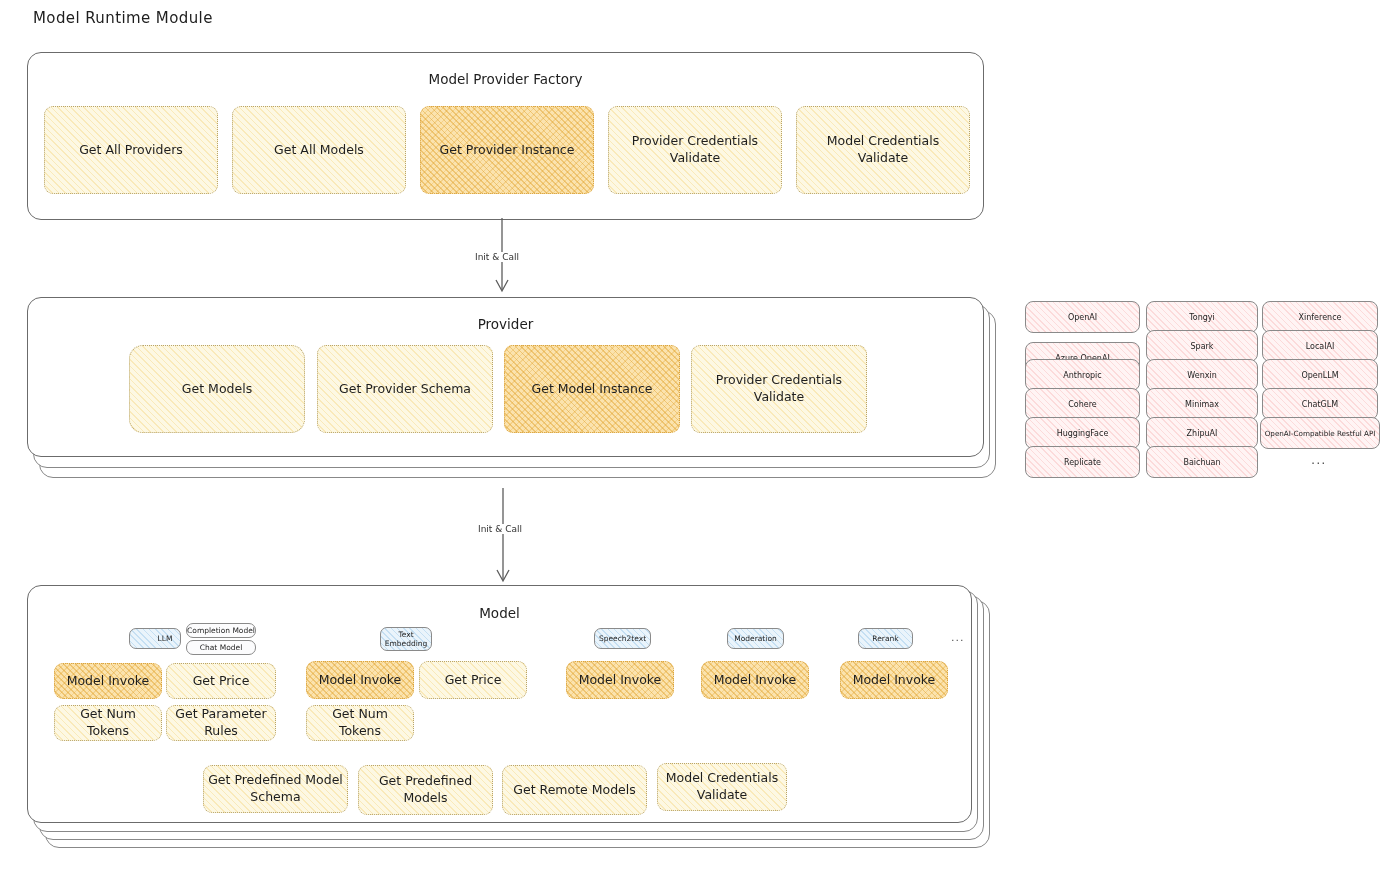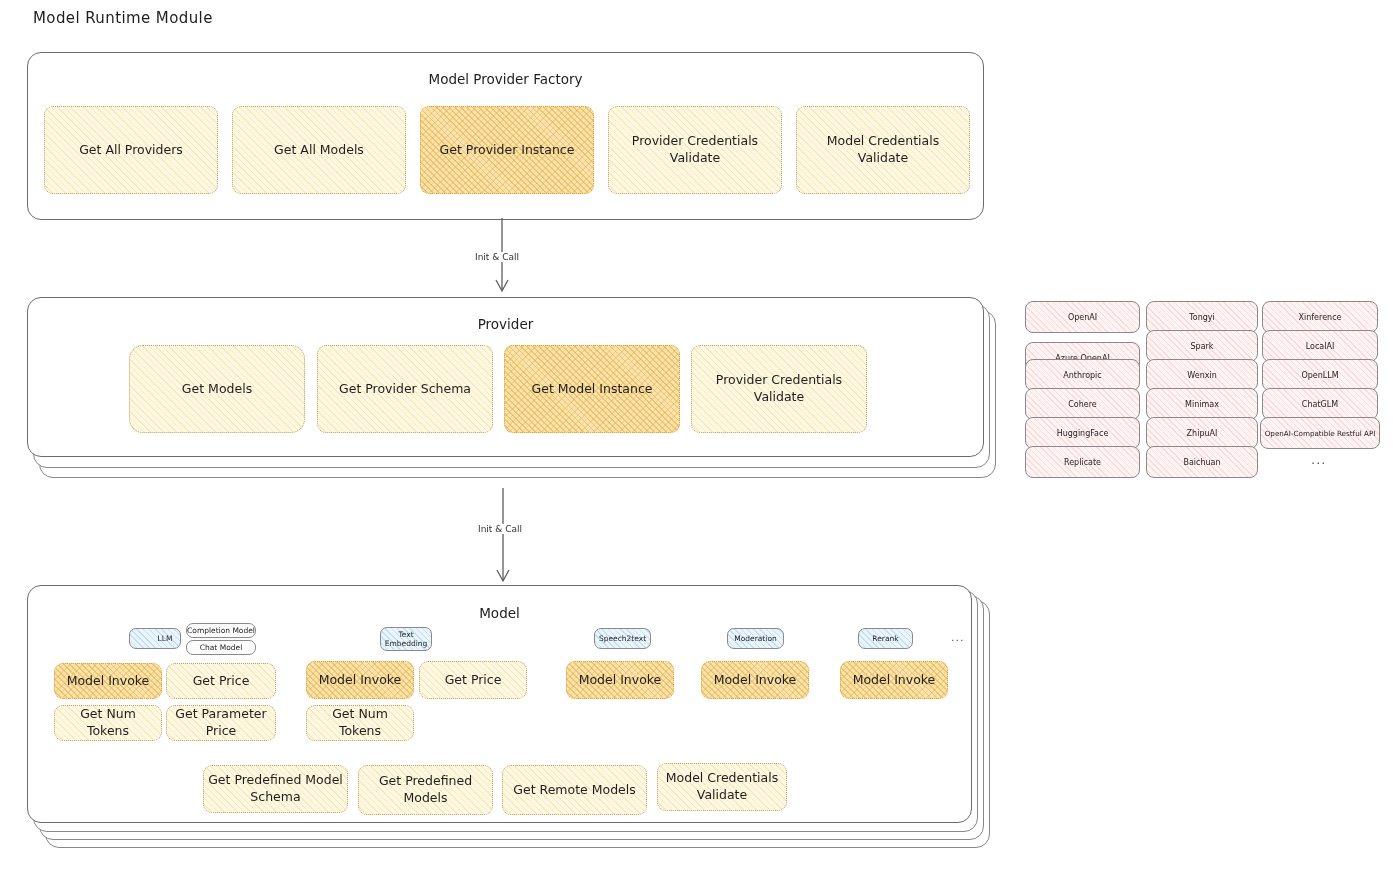--- a/index.html
+++ b/index.html
@@ -211,21 +211,21 @@
 
 <div class="chip-blue" style="left:380px;top:627px;width:52px;height:24px;">Text Embedding</div>
 <div class="chip-blue" style="left:594px;top:628px;width:57px;height:21px;">Speech2text</div>
 <div class="chip-blue" style="left:727px;top:628px;width:57px;height:21px;">Moderation</div>
 <div class="chip-blue" style="left:858px;top:628px;width:55px;height:21px;">Rerank</div>
 <div class="ellipsis" style="left:951px;top:631px;font-size:11px;">...</div>
 
 <div class="node hl" style="left:54px;top:663px;width:108px;height:36px;">Model Invoke</div>
 <div class="node" style="left:166px;top:663px;width:110px;height:36px;">Get Price</div>
 <div class="node" style="left:54px;top:705px;width:108px;height:36px;">Get Num Tokens</div>
-<div class="node" style="left:166px;top:705px;width:110px;height:36px;">Get Parameter Price</div>
+<div class="node" style="left:166px;top:705px;width:110px;height:36px;">Get Parameter Rules</div>
 
 <div class="node hl" style="left:306px;top:661px;width:108px;height:38px;">Model Invoke</div>
 <div class="node" style="left:419px;top:661px;width:108px;height:38px;">Get Price</div>
 <div class="node" style="left:306px;top:705px;width:108px;height:36px;">Get Num Tokens</div>
 
 <div class="node hl" style="left:566px;top:661px;width:108px;height:38px;">Model Invoke</div>
 
 <div class="node hl" style="left:701px;top:661px;width:108px;height:38px;">Model Invoke</div>
 
 <div class="node hl" style="left:840px;top:661px;width:108px;height:38px;">Model Invoke</div>

